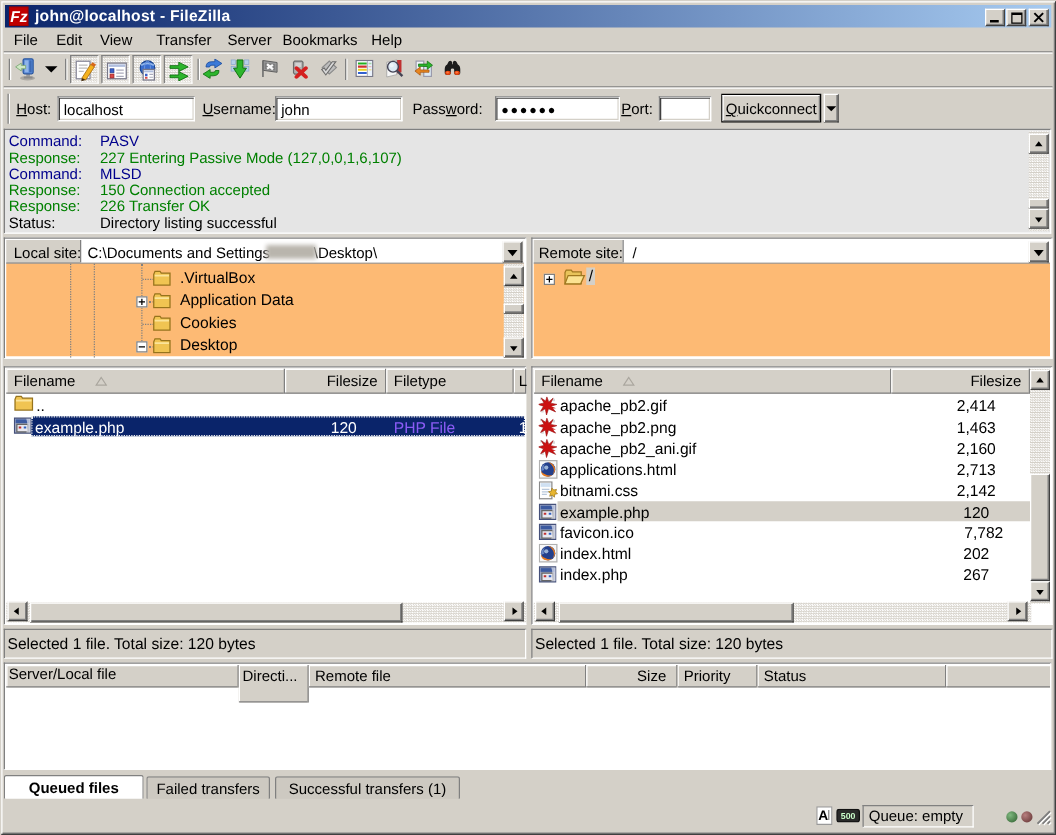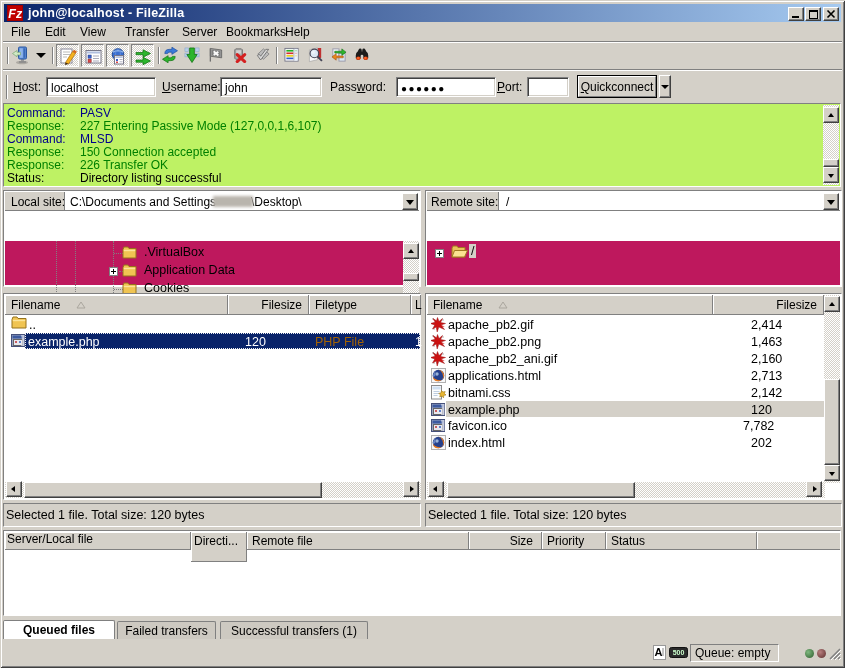--- a/index.html
+++ b/index.html
@@ -30,43 +30,43 @@
   border:1px solid; border-color:#808080 #fff #fff #808080;
   background-image: repeating-conic-gradient(#ffffff 0% 25%, #d4d0c8 0% 50%); background-size:2px 2px; }
 .tbtn svg { position:absolute; left:3px; top:3px; }
 #qc { left:0; top:70px; width:845px; height:31px; }
 .qclabel { position:absolute; top:10px; }
 .qcinput { position:absolute; top:7px; height:20px; background:#fff;
   border:1px solid; border-color:#808080 #fff #fff #808080;
   box-shadow: inset 1px 1px 0 #404040, inset -1px -1px 0 #d4d0c8;
   font-size:12px; padding:3px 0 0 4px; }
 u { text-decoration:underline; text-underline-offset:1px; }
-#log { left:3px; top:103px; width:838px; height:84px; background:#bef264; }
+#log { left:3px; top:103px; width:838px; height:84px; background:#e5e5e5; }
 .lline { position:absolute; left:3px; font-size:12px; white-space:pre; }
 .lline .v { position:absolute; left:73px; }
 .c-cmd { color:#00008c; } .c-resp { color:#008000; }
 .sbtn { position:absolute; background:#d4d0c8; border:1px solid; border-color:#fff #404040 #404040 #fff; box-shadow: inset -1px -1px 0 #808080, inset 1px 1px 0 #d4d0c8; }
 .arr { position:absolute; width:0; height:0; }
 .thumb { position:absolute; background:#d4d0c8; border:1px solid; border-color:#fff #404040 #404040 #fff; box-shadow: inset -1px -1px 0 #808080; }
 .combo-row { position:absolute; left:1px; top:1px; right:1px; height:19px; background:#d4d0c8; }
-.treearea { position:absolute; left:1px; right:1px; top:20px; bottom:1px; background:#be185d;margin-top:30px; }
+.treearea { position:absolute; left:1px; right:1px; top:20px; bottom:1px; background:#fdba74; }
 .dotv { position:absolute; width:1px; border-left:1px dotted #808080; }
 .doth { position:absolute; height:1px; border-top:1px dotted #808080; }
 .expander { position:absolute; width:9px; height:9px; background:#fff; border:1px solid #808080; }
 .expander:before, .expander:after { content:""; position:absolute; background:#000; }
 .expander:before { left:1px; right:1px; top:3px; height:1px; }
 .expander.plus:after { top:1px; bottom:1px; left:3px; width:1px; }
 .trow-label { position:absolute; font-size:12.5px; white-space:pre; }
 .hdrcell { position:absolute; top:1px; height:20px; background:#d4d0c8;
   border-right:1px solid #808080; box-shadow: inset 0 -1px 0 #808080, inset 1px 1px 0 #fff;
   font-size:12px; }
 .hdrcell span { position:absolute; top:3px; }
 .lrow { position:absolute; height:17px; font-size:12.5px; }
 .lrow .nm { position:absolute; left:21px; top:2px; white-space:pre; }
-.lrow .sz { position:absolute; top:2px; text-align:left; }
+.lrow .sz { position:absolute; top:2px; text-align:center; }
 .fico { position:absolute; left:4px; top:1px; }
 .tab { position:absolute; top:0; height:18px; border:1px solid #808080; border-bottom:none; border-radius:2px 2px 0 0; font-size:12px; text-align:center; }
 #statusbar { left:3px; top:642px; width:839px; height:21px; }
 </style>
 </head>
 <body>
 <div id="win">
 <div id="titlebar" class="abs">
   <svg class="abs" style="left:3px;top:1px" width="16" height="16" viewBox="0 0 16 16">
     <rect x="0" y="0" width="16" height="16" fill="#a00000"></rect>
@@ -86,21 +86,21 @@
         </svg>
   </div>
 </div>
 <div id="menubar" class="abs">
   <span class="mi" style="left:8px">File</span>
   <span class="mi" style="left:42px">Edit</span>
   <span class="mi" style="left:77px">View</span>
   <span class="mi" style="left:122px">Transfer</span>
   <span class="mi" style="left:179px">Server</span>
   <span class="mi" style="left:223px">Bookmarks</span>
-  <span class="mi" style="left:282px">Help</span>
+  <span class="mi" style="left:294px">Help</span>
 </div>
 <div class="abs hline" style="left:3px;top:41px;width:839px"></div>
 
 <div id="toolbar" class="abs">
   <div class="abs vsep" style="left:7px;top:3px;height:17px"></div>
   <svg class="abs" style="left:12px;top:2px" width="18" height="19" viewBox="0 0 18 19">
     <ellipse cx="10" cy="16.5" rx="6" ry="1.8" fill="#00000030"></ellipse>
     <rect x="9" y="13" width="3" height="3" fill="#9a9a9a"></rect>
     <rect x="7" y="15.2" width="7" height="1.6" fill="#8a8a8a"></rect>
     <rect x="6.5" y="1" width="8" height="12" rx="1.2" fill="#5b8dd8" stroke="#2a57a0"></rect>
@@ -345,21 +345,21 @@
     <svg class="fico phpico" style="left:6px;top:0" width="15" height="15">
           <rect x="0.5" y="1.5" width="13" height="12" fill="#9aa4c0" stroke="#45507a"></rect>
           <rect x="1.5" y="2.5" width="11" height="3" fill="#3c5aa0"></rect>
           <rect x="2.5" y="6.5" width="9" height="6" fill="#e8e8f0" stroke="#666"></rect>
           <path d="M4 9 l2 0" stroke="#c03030" stroke-width="1.5"></path>
           <path d="M8 9 l2 0" stroke="#3060c0" stroke-width="1.5"></path>
           <path d="M10 2 L13.5 2 L13.5 13 L10 13 Q12 8 10 2" fill="#dfe3ee" fill-opacity="0.7"></path>
         </svg>
     <span class="nm" style="left:23px;color:#fff">example.php</span>
     <span class="sz" style="color:#fff;right:115px;width:60px">120</span>
-    <span class="nm" style="left:310px;color:#a16207">PHP File</span>
+    <span class="nm" style="left:310px;color:#8b5cf6">PHP File</span>
     <span class="nm" style="left:410px;color:#fff">1</span>
   </div>
   <div class="abs dither" style="left:1px;bottom:1px;height:16px;width:416px"></div>
   <div class="sbtn" style="left:2px;bottom:2px;width:16px;height:16px">
         <div class="arr" style="left:4px;top:4px;border:3.5px solid transparent;border-right:4px solid #000;border-left:none"></div>
       </div>
   <div class="thumb" style="left:20px;bottom:1px;width:298px;height:16px"></div>
   <div class="sbtn" style="right:1px;bottom:2px;width:16px;height:16px">
         <div class="arr" style="left:6px;top:4px;border:3.5px solid transparent;border-left:4px solid #000;border-right:none"></div>
       </div>
@@ -450,34 +450,46 @@
         <div class="lrow" style="left:0;top:101px;width:397px">
           <svg class="fico" width="16" height="16">
             <rect x="0.5" y="1.5" width="13" height="12" fill="#9aa4c0" stroke="#45507a"></rect>
             <rect x="1.5" y="2.5" width="11" height="3" fill="#3c5aa0"></rect>
             <rect x="2.5" y="6.5" width="9" height="6" fill="#e8e8f0" stroke="#666"></rect>
             <path d="M4 9 l2 0" stroke="#c03030" stroke-width="1.5"></path>
             <path d="M8 9 l2 0" stroke="#3060c0" stroke-width="1.5"></path>
             <path d="M10 2 L13.5 2 L13.5 13 L10 13 Q12 8 10 2" fill="#dfe3ee" fill-opacity="0.7"></path>
           </svg>
           <span class="nm">favicon.ico</span>
-          <span class="sz" style="right:21px;width:60px">7,782</span>
+          <span class="sz" style="right:7px;width:60px">7,782</span>
         </div>
         <div class="lrow" style="left:0;top:118px;width:397px">
           <svg class="fico" width="16" height="16">
             <rect x="0.5" y="0.5" width="14" height="14" fill="#f8f8f8" stroke="#b0b0b0"></rect>
             <circle cx="7.5" cy="7.5" r="5.8" fill="#24408c"></circle>
             <path d="M2 9.5 Q1.5 5 5 3 Q3 6 4.5 8 Q2.5 8 2 9.5" fill="#6a88c4"></path>
             <path d="M7.5 1.7 Q11.5 2 12.9 6 Q13.6 9.5 11 11.8 Q13 8.5 11.5 5.5 Q10 2.5 7.5 1.7" fill="#e87a1e"></path>
             <path d="M1.8 8.5 Q2 12.5 6 13.2 Q9 13.7 11 11.8 Q8 13 5.5 11.5 Q2.5 10.5 1.8 8.5" fill="#e87a1e"></path>
             <circle cx="6" cy="6" r="1.7" fill="#b8d0ea" fill-opacity="0.8"></circle>
           </svg>
           <span class="nm">index.html</span>
           <span class="sz" style="right:13px;width:60px">202</span>
         </div>
+        <div class="lrow" style="left:0;top:135px;width:397px">
+          <svg class="fico" width="16" height="16">
+            <rect x="0.5" y="1.5" width="13" height="12" fill="#9aa4c0" stroke="#45507a"></rect>
+            <rect x="1.5" y="2.5" width="11" height="3" fill="#3c5aa0"></rect>
+            <rect x="2.5" y="6.5" width="9" height="6" fill="#e8e8f0" stroke="#666"></rect>
+            <path d="M4 9 l2 0" stroke="#c03030" stroke-width="1.5"></path>
+            <path d="M8 9 l2 0" stroke="#3060c0" stroke-width="1.5"></path>
+            <path d="M10 2 L13.5 2 L13.5 13 L10 13 Q12 8 10 2" fill="#dfe3ee" fill-opacity="0.7"></path>
+          </svg>
+          <span class="nm">index.php</span>
+          <span class="sz" style="right:13px;width:60px">267</span>
+        </div>
       </div>
   <div class="abs dither" style="right:1px;top:1px;width:16px;height:188px"></div>
   <div class="sbtn" style="right:1px;top:2px;width:16px;height:16px">
         <div class="arr" style="left:4px;top:5px;border:3.5px solid transparent;border-bottom:4px solid #000;border-top:none"></div>
       </div>
   <div class="thumb" style="right:1px;top:85px;width:16px;height:86px"></div>
   <div class="sbtn" style="right:1px;top:171px;width:16px;height:16px">
         <div class="arr" style="left:4px;top:6px;border:3.5px solid transparent;border-top:4px solid #000;border-bottom:none"></div>
       </div>
   <div class="abs dither" style="left:1px;bottom:1px;height:16px;width:398px"></div>

